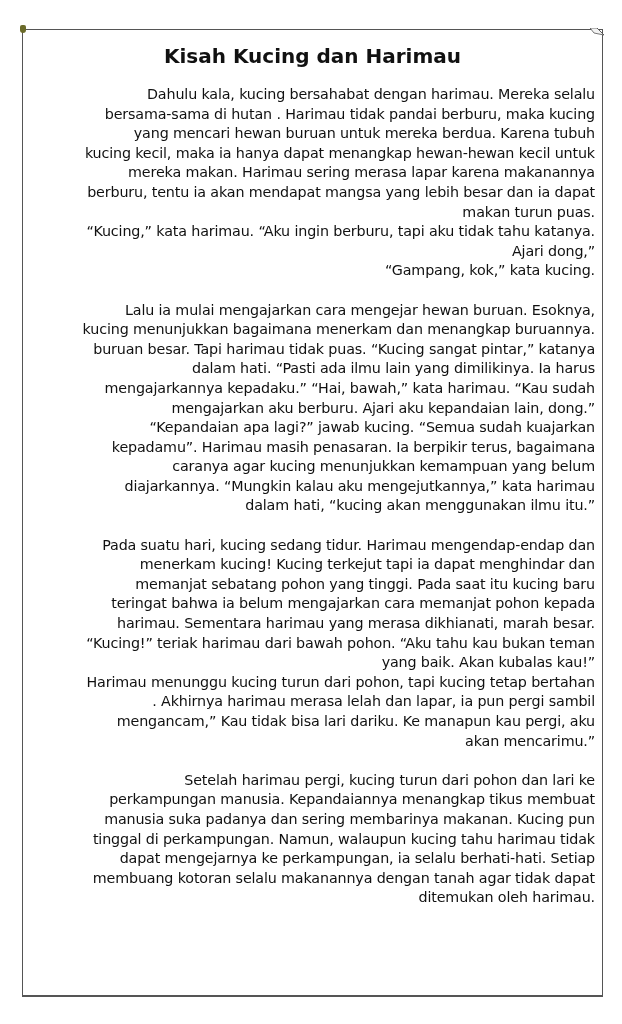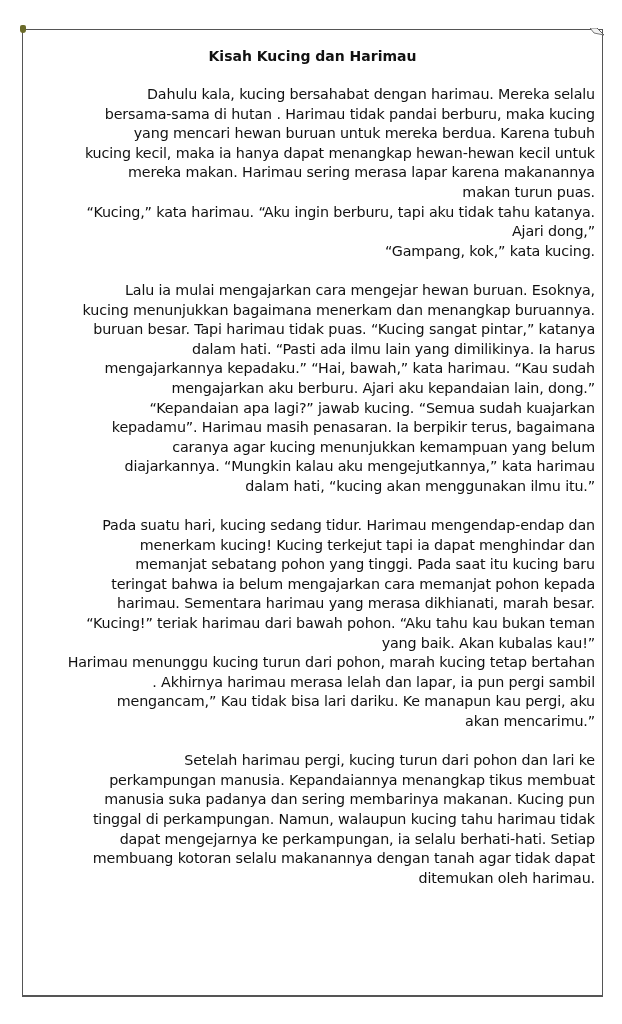--- a/index.html
+++ b/index.html
@@ -48,21 +48,21 @@
     }
     .content {
       position: absolute;
       left: 30px;
       top: 46px;
       width: 565px;
       text-align: center;
     }
     .title {
       font-weight: bold;
-      font-size: 14px;
+      font-size: 20px;
       line-height: 20px;
       margin: 0 0 19px 0;
     }
     .para {
       font-size: 14.3px;
       line-height: 19.6px;
       margin: 0 0 19.6px 0;
       letter-spacing: -0.15px;
       text-align: right;
     }
@@ -83,20 +83,21 @@
 
 <div class="content">
   <div class="title">Kisah Kucing dan Harimau</div>
 
   <div class="para">
       <span class="line">Dahulu kala, kucing bersahabat dengan harimau.  Mereka selalu</span>
       <span class="line">bersama-sama di hutan . Harimau tidak pandai berburu, maka kucing</span>
       <span class="line">yang mencari hewan buruan untuk mereka berdua.  Karena tubuh</span>
       <span class="line">kucing kecil, maka ia hanya dapat menangkap hewan-hewan kecil untuk</span>
       <span class="line">mereka makan. Harimau sering merasa lapar karena makanannya</span>
+      <span class="line">berburu, tentu ia akan mendapat mangsa yang lebih besar dan ia dapat</span>
       <span class="line">makan turun puas.</span>
       <span class="line">“Kucing,” kata harimau. “Aku ingin berburu, tapi aku tidak tahu katanya.</span>
       <span class="line">Ajari dong,”</span>
       <span class="line">“Gampang, kok,” kata kucing.</span>
     </div>
   <div class="para">
       <span class="line">Lalu ia mulai mengajarkan cara mengejar hewan buruan. Esoknya,</span>
       <span class="line">kucing menunjukkan bagaimana menerkam dan menangkap buruannya.</span>
       <span class="line">buruan besar. Tapi harimau tidak puas.  “Kucing sangat pintar,” katanya</span>
       <span class="line">dalam hati. “Pasti ada ilmu lain yang dimilikinya. Ia harus</span>
@@ -109,21 +110,21 @@
       <span class="line">dalam hati, “kucing akan menggunakan ilmu itu.”</span>
     </div>
   <div class="para">
       <span class="line">Pada suatu hari, kucing sedang tidur. Harimau mengendap-endap dan</span>
       <span class="line">menerkam kucing! Kucing terkejut tapi ia dapat menghindar dan</span>
       <span class="line">memanjat sebatang pohon yang tinggi. Pada saat itu kucing baru</span>
       <span class="line">teringat bahwa ia belum mengajarkan cara memanjat pohon kepada</span>
       <span class="line">harimau. Sementara harimau yang merasa dikhianati, marah besar.</span>
       <span class="line">“Kucing!” teriak harimau dari bawah pohon. “Aku tahu kau bukan teman</span>
       <span class="line">yang baik. Akan kubalas kau!”</span>
-      <span class="line">Harimau menunggu kucing turun dari pohon, marah kucing tetap bertahan</span>
+      <span class="line">Harimau menunggu kucing turun dari pohon, tapi kucing tetap bertahan</span>
       <span class="line">. Akhirnya harimau merasa lelah dan lapar, ia pun pergi sambil</span>
       <span class="line">mengancam,” Kau tidak bisa lari dariku. Ke manapun kau pergi, aku</span>
       <span class="line">akan mencarimu.”</span>
     </div>
   <div class="para">
       <span class="line">Setelah harimau pergi, kucing turun dari pohon dan lari ke</span>
       <span class="line">perkampungan manusia.  Kepandaiannya menangkap tikus membuat</span>
       <span class="line">manusia suka padanya dan sering membarinya makanan. Kucing pun</span>
       <span class="line">tinggal di perkampungan. Namun, walaupun kucing tahu harimau tidak</span>
       <span class="line">dapat mengejarnya ke perkampungan, ia selalu berhati-hati. Setiap</span>

